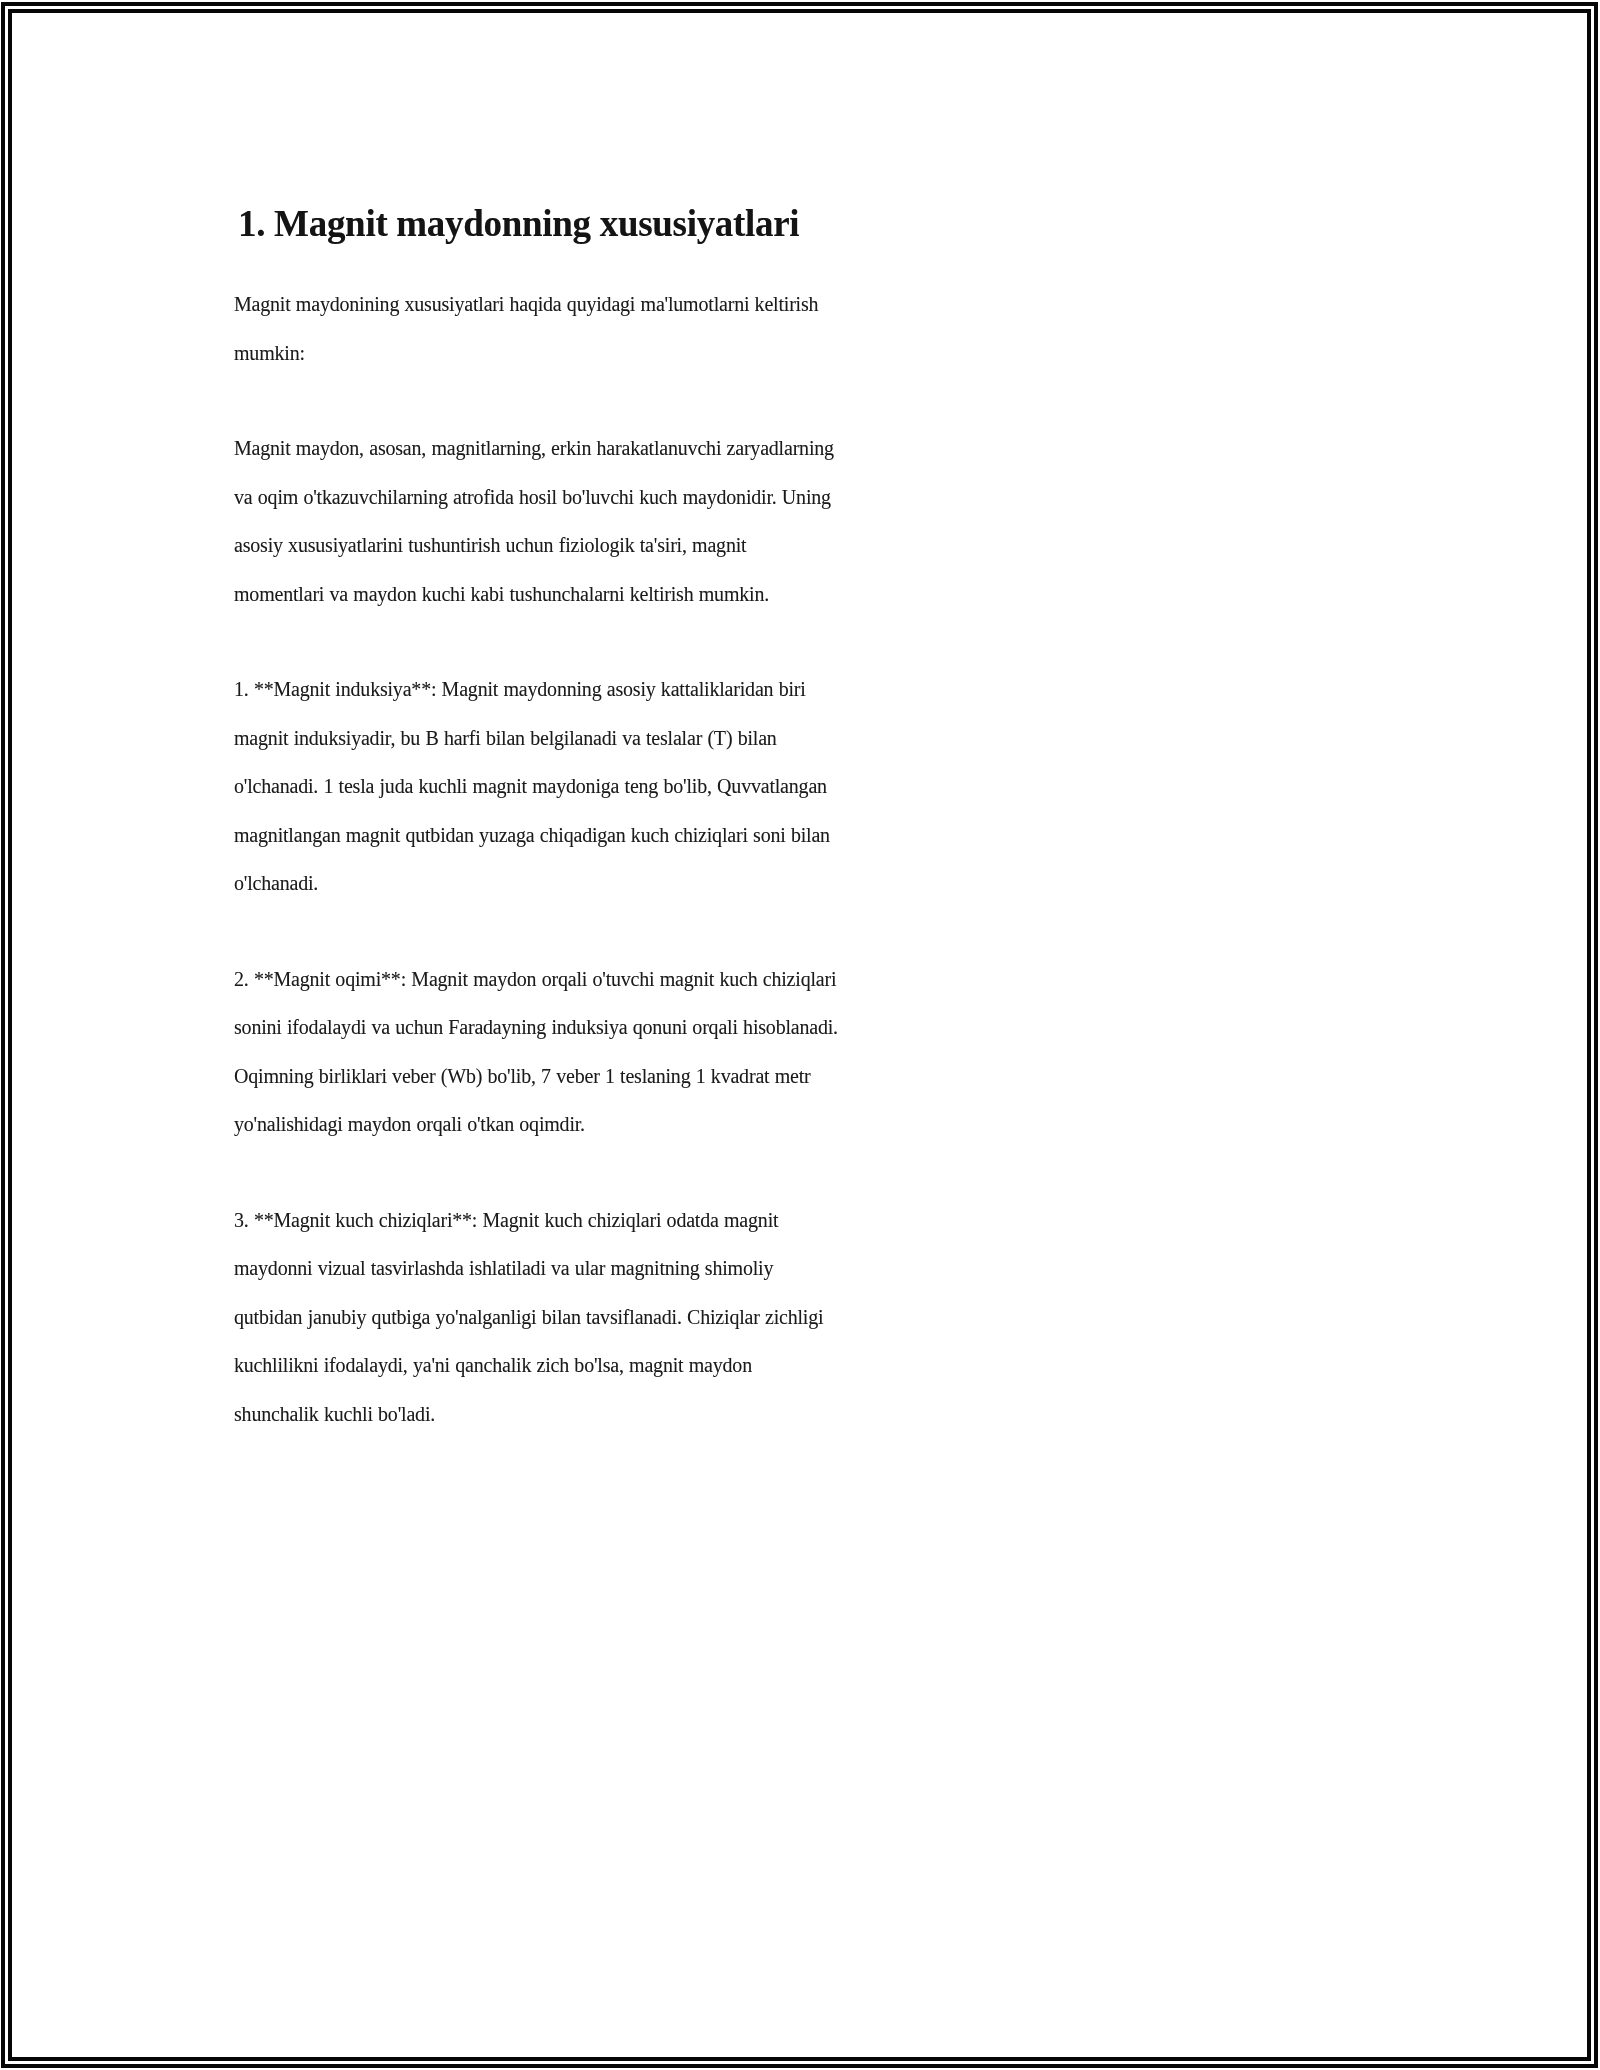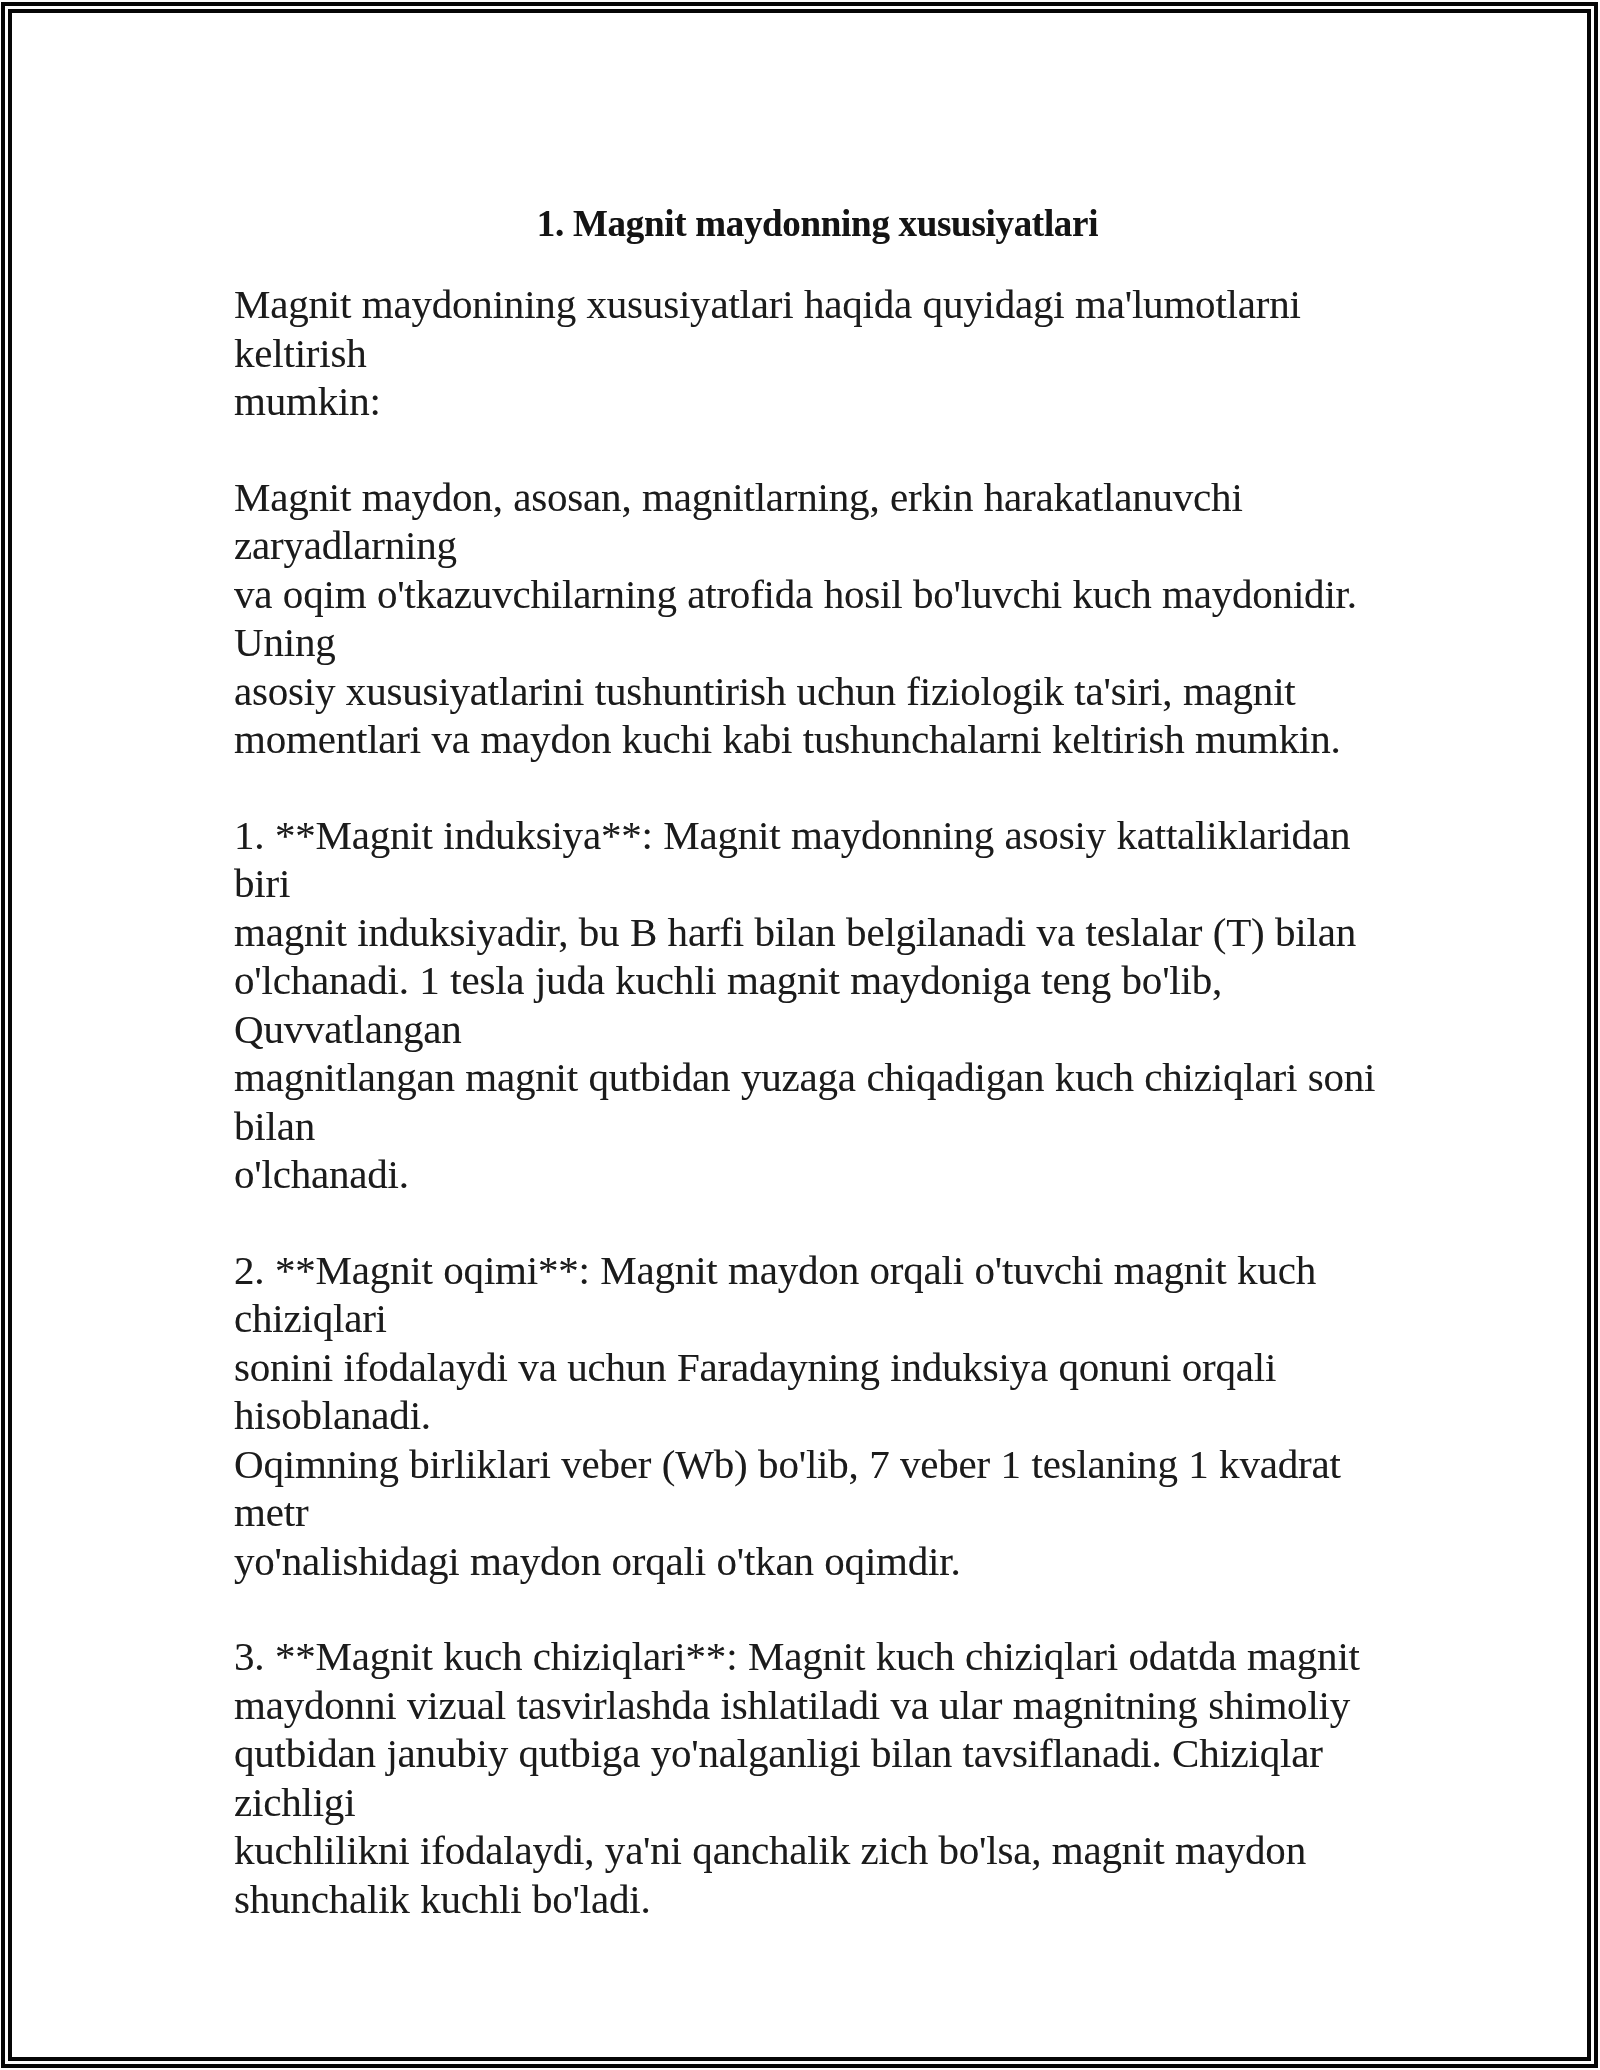--- a/index.html
+++ b/index.html
@@ -31,28 +31,27 @@
     box-sizing: border-box;
     width: 100%;
     height: 100%;
     padding: 185px 200px 0 222px;
     color: #1b1b1b;
   }
   .doc-heading {
     font-size: 37px;
     font-weight: bold;
     line-height: 52px;
-    margin: 0 0 30px 14px;
+    margin: 0 0 30px 4px;
     letter-spacing: -0.3px;
     color: #141414;
     text-shadow: 0 0 0.6px rgba(20,20,20,0.35);
-    text-align: center;
   }
   .para {
-    font-size: 41px;
+    font-size: 20px;
     line-height: 48.5px;
     margin: 14px 0 47px 0;
     white-space: pre-line;
     letter-spacing: -0.2px;
     word-spacing: 0.5px;
     text-shadow: 0 0 0.6px rgba(27,27,27,0.3);
   }
 </style>
 </head>
 <body>

